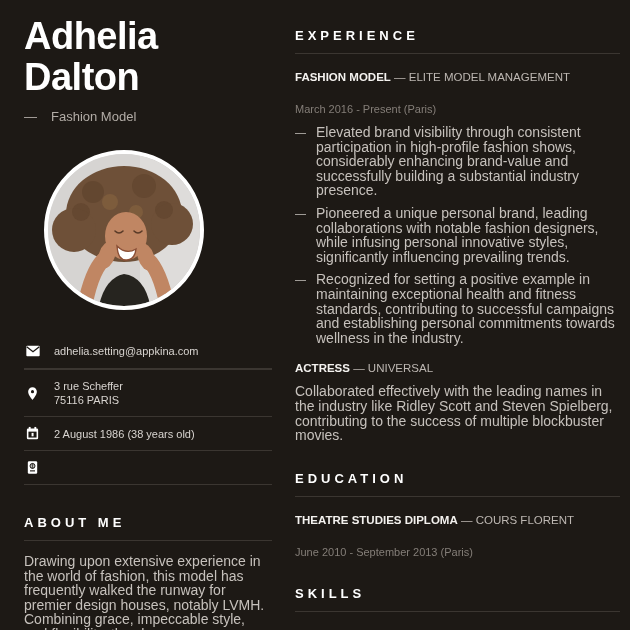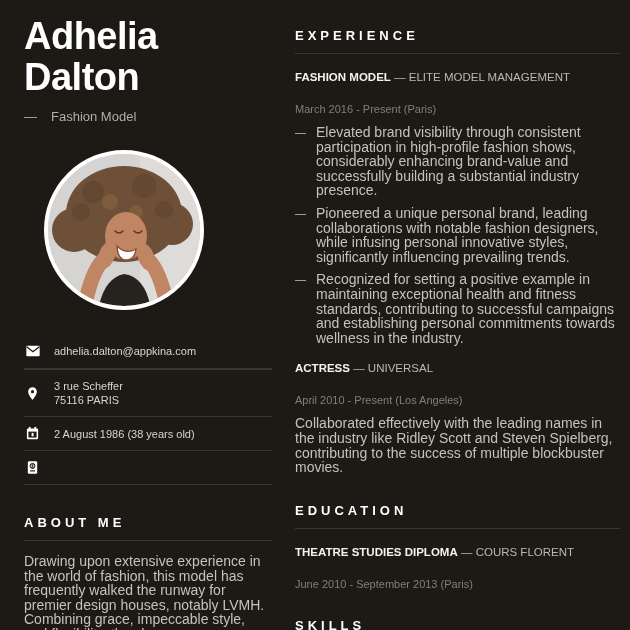--- a/index.html
+++ b/index.html
@@ -117,21 +117,21 @@
   </div>
 
   <div class="contacts">
     <div class="contact-row">
       <span class="cicon">
         <svg width="16" height="16" viewBox="0 0 24 24">
             <rect x="2" y="4" width="20" height="16" rx="1.5" fill="#ffffff"></rect>
             <path d="M2.5 5.5 L12 13 L21.5 5.5" stroke="#1d1915" stroke-width="2" fill="none"></path>
           </svg>
       </span>
-      <div>adhelia.dalton@appkina.com</div>
+      <div>adhelia.setting@appkina.com</div>
     </div>
     <div class="divider"></div>
 
     <div class="divider"></div>
 
     <div class="contact-row">
       <span class="cicon">
         <svg width="15" height="15" viewBox="0 0 24 24">
             <path fill="#ffffff" d="M12 2C8.13 2 5 5.13 5 9c0 5.25 7 13 7 13s7-7.75 7-13c0-3.87-3.13-7-7-7zm0 9.5A2.5 2.5 0 1 1 12 6.5a2.5 2.5 0 0 1 0 5z"></path>
           </svg>
@@ -205,21 +205,20 @@
         </div>
       </div>
     </div>
 
     <div class="job">
       <div class="job-title">
         <span class="job-role">ACTRESS</span>
         <span class="job-sep">—</span>
         <span class="job-company">UNIVERSAL</span>
       </div>
-      <div class="job-date">April 2010 - Present (Los Angeles)</div>
       <p class="body-text para">Collaborated effectively with the leading names in the industry like Ridley Scott and Steven Spielberg, contributing to the success of multiple blockbuster movies.</p>
     </div>
   </div>
 
   <div class="section">
     <div class="section-heading edu-heading">EDUCATION</div>
     <div class="heading-rule"></div>
 
     <div class="job">
       <div class="job-title">

